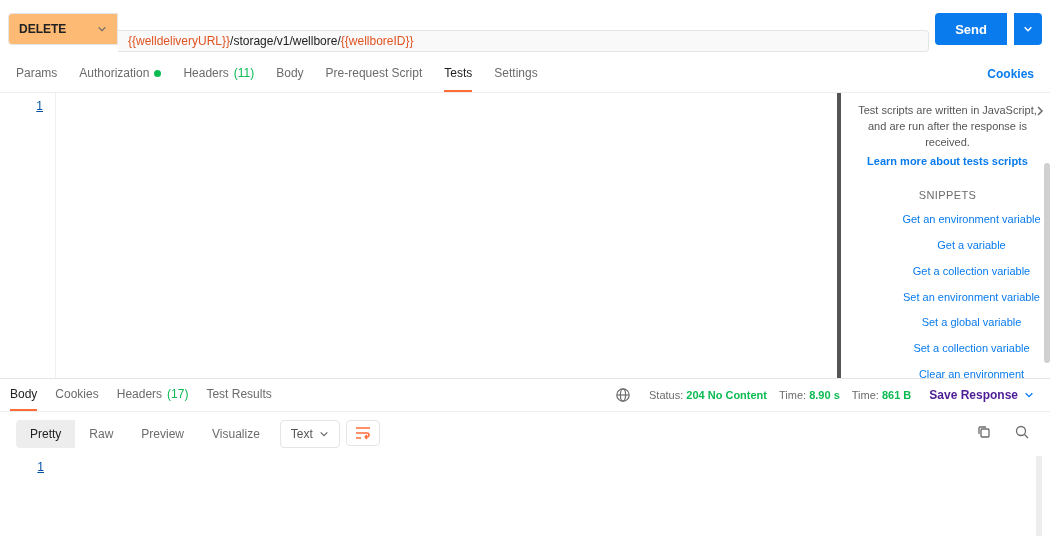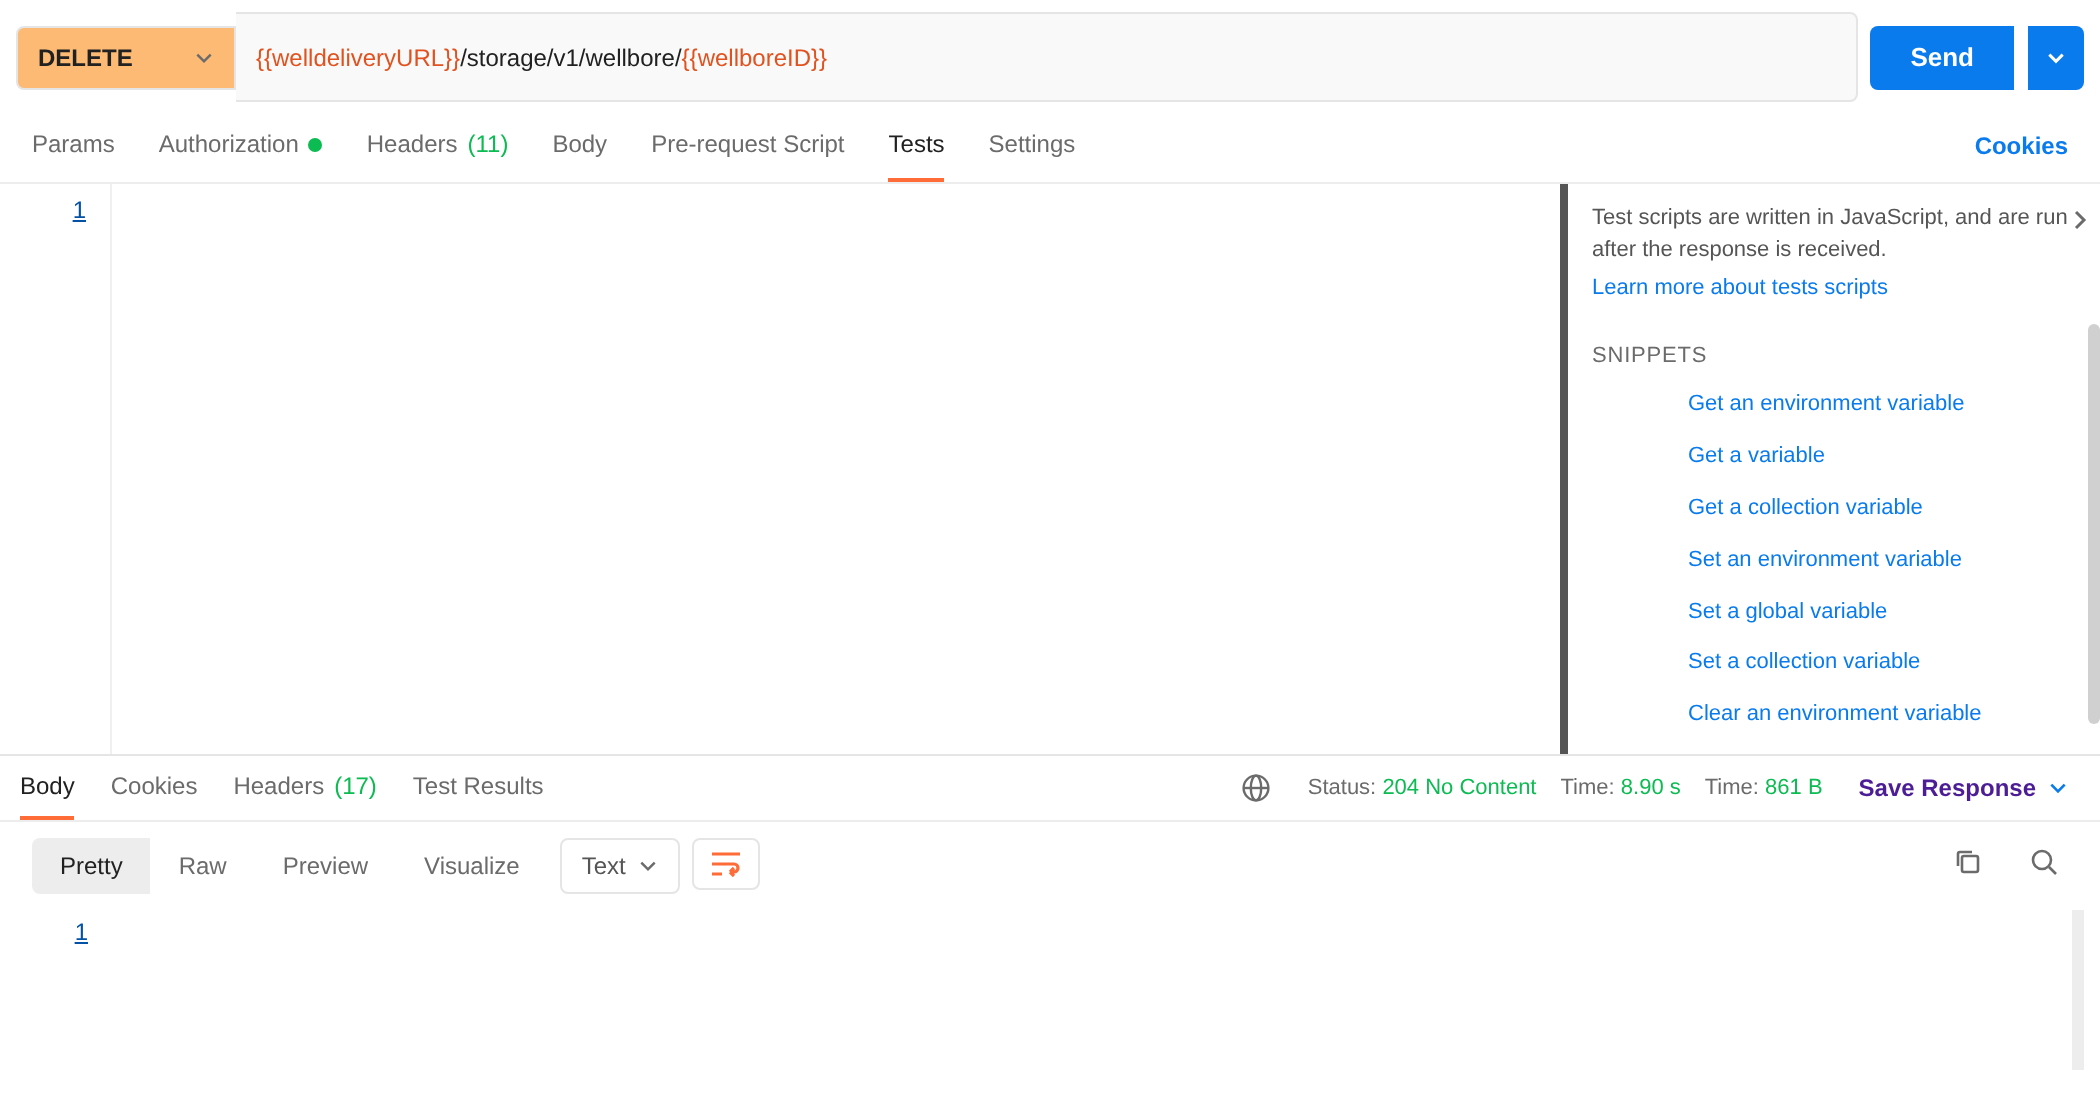--- a/index.html
+++ b/index.html
@@ -1,21 +1,21 @@
 <!DOCTYPE html>
 <html><head>
 <meta charset="utf-8">
 <style>
   * { box-sizing: border-box; margin: 0; padding: 0; font-family: -apple-system, BlinkMacSystemFont, "Segoe UI", Arial, sans-serif; }
   body { width:1050px; height:558px; background:#fff; color:#212121; font-size:12px; overflow:hidden; }
   
   
   .req-bar { display:flex; gap:6px; padding:6px 8px; align-items:center; }
   .method-sel { display:flex; align-items:center; width:110px; height:32px; border:1px solid #e5e5e5; border-radius:4px 0 0 4px; padding:0 10px; background:#fdba74; font-weight:600; font-size:12px; color:#212121; justify-content:space-between; }
-  .url-box { flex:1; height:45px; border:1px solid #e5e5e5; border-left:none; border-radius:0 4px 4px 0; display:flex; align-items:center; padding:0 10px; background:#f9f9f9; margin-left:-6px; font-size:12px; }
+  .url-box { flex:1; height:22px; border:1px solid #e5e5e5; border-left:none; border-radius:0 4px 4px 0; display:flex; align-items:center; padding:0 10px; background:#f9f9f9; margin-left:-6px; font-size:12px;margin-top:24px; }
   .url-var { color:#e05320; }
   .url-lit { color:#212121; }
   .send-btn { height:32px; background:#097bed; color:#fff; font-weight:600; font-size:13px; border:none; border-radius:4px 0 0 4px; padding:0 20px; cursor:pointer; }
   .send-drop { height:32px; width:28px; background:#097bed; border:none; border-radius:0 4px 4px 0; margin-left:1px; display:flex; align-items:center; justify-content:center; cursor:pointer; }
   .chev-wh svg path{ stroke:#fff; }
   
   
   .tabs { display:flex; gap:22px; padding:8px 16px 0 16px; border-bottom:1px solid #ededed; align-items:center; }
   .tab { padding-bottom:10px; font-size:12px; color:#6b6b6b; cursor:pointer; display:flex; align-items:center; gap:5px; border-bottom:2px solid transparent; }
   .tab.active { color:#212121; border-bottom-color:#ff6c37; font-weight:500;}
@@ -23,34 +23,34 @@
   .count-green { color:#0cbb52; }
   .spacer { flex:1; }
   .cookies-link { color:#097bed; font-weight:600; cursor:pointer; padding-bottom:10px; font-size:12px;}
   
   
   .work { display:flex; height:286px; border-bottom:1px solid #e5e5e5; }
   .editor { flex:1; display:flex; border-right:4px solid #555; position:relative; }
   .gutter { width:56px; text-align:right; padding:6px 12px 0 0; color:#0451a5; font-family:Menlo,Consolas,monospace; font-size:12px; border-right:1px solid #f0f0f0; background:#fff; }
   .gutter .ln { text-decoration:underline; }
   .code { flex:1; background:#fff; }
-  .snip-panel { width:266px; padding:10px 8px 10px 12px; font-size:11px; line-height:1.45; color:#6b6b6b; position:relative; overflow:hidden; }
+  .snip-panel { width:209px; padding:10px 8px 10px 12px; font-size:11px; line-height:1.45; color:#6b6b6b; position:relative; overflow:hidden;text-align:center; }
   .snip-desc { color:#555; }
-  .snip-learn { color:#097bed; display:block; margin-top:3px; cursor:pointer; font-weight:400;}
+  .snip-learn { color:#097bed; display:block; margin-top:3px; cursor:pointer; font-weight:700;}
   .snip-hdr { text-transform:uppercase; letter-spacing:0.4px; margin:18px 0 8px; font-size:11px; color:#6b6b6b;}
   .snip-link { color:#097bed; display:block; margin-bottom:10px; cursor:pointer;margin-left:48px; }
   .snip-toggle { position:absolute; top:12px; right:4px; cursor:pointer; color:#6b6b6b; }
   .snip-scroll { position:absolute; right:0; top:70px; width:6px; height:200px; background:#d0d0d0; border-radius:3px;}
   
   
   .resp-tabs { display:flex; align-items:center; padding:8px 16px 0 10px; border-bottom:1px solid #ededed; gap:18px; }
   .rtab { padding-bottom:8px; font-size:12px; color:#6b6b6b; cursor:pointer; border-bottom:2px solid transparent; display:flex; gap:5px;}
   .rtab.active { border-bottom-color:#ff6c37; color:#212121; font-weight:500;}
   .status-wrap { display:flex; align-items:center; gap:12px; font-size:11px; color:#6b6b6b; padding-bottom:8px;}
-  .status-wrap .val-g { color:#0cbb52; }
+  .status-wrap .val-g { color:#0cbb52;font-weight:bold; }
   .save-resp { color:#4c1d95; font-weight:600; font-size:12px; cursor:pointer; display:flex; align-items:center; gap:6px; padding-bottom:8px;}
   .globe { display:flex; align-items:center; padding-bottom:8px; color:#6b6b6b; cursor:pointer;}
   
   
   .resp-ctrl { display:flex; align-items:flex-start; padding:8px 16px; gap:0; }
   .seg { display:flex; background:#fff; border-radius:4px; overflow:hidden; }
   .seg-btn { padding:7px 14px; font-size:12px; color:#6b6b6b; background:transparent; border:none; cursor:pointer; }
   .seg-btn.active { background:#ededed; color:#212121; }
   .text-sel { display:flex; align-items:center; gap:6px; border:1px solid #e5e5e5; border-radius:4px; padding:6px 10px; font-size:12px; color:#555; cursor:pointer; margin-left:6px;}
   .wrap-btn { border:1px solid #e5e5e5; border-radius:4px; padding:5px 8px; cursor:pointer; margin-left:6px; display:flex; align-items:center;}

